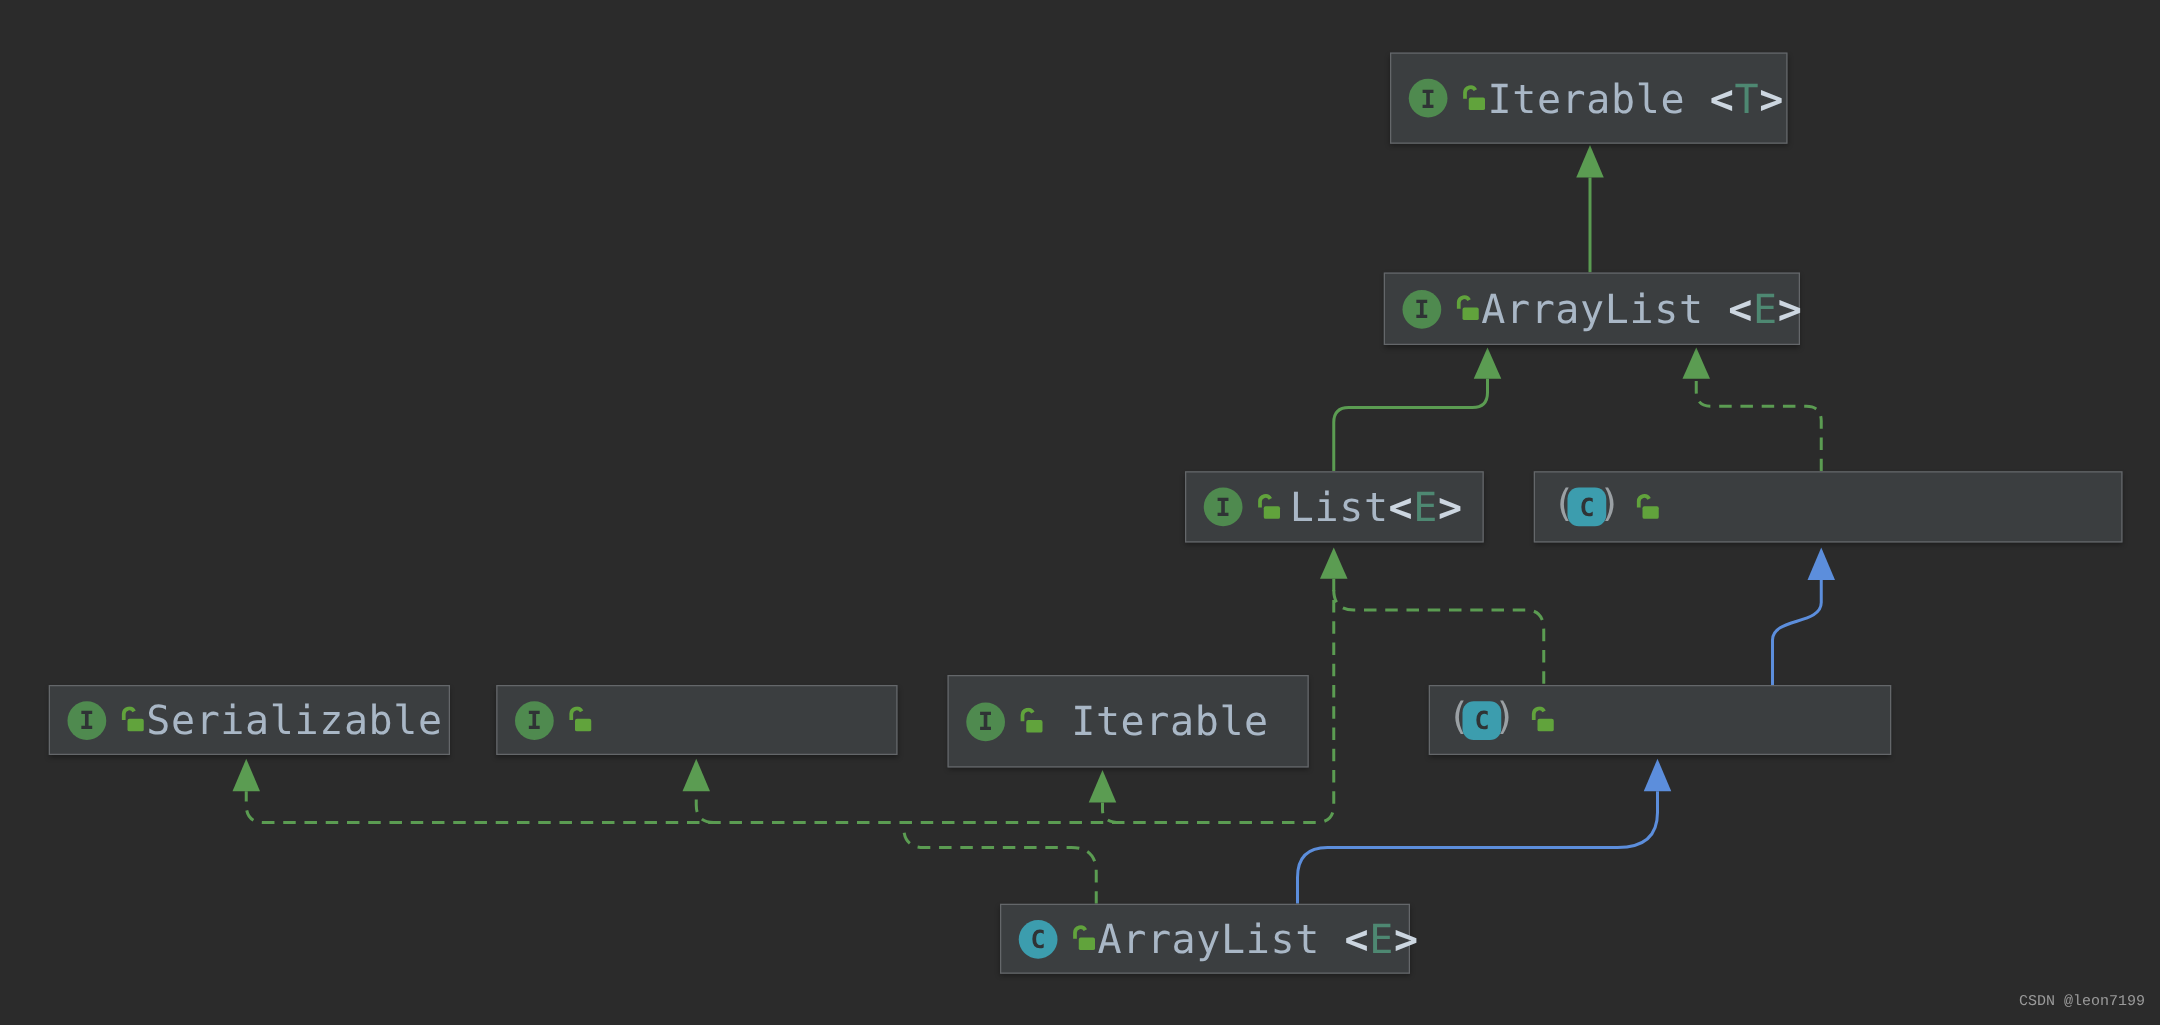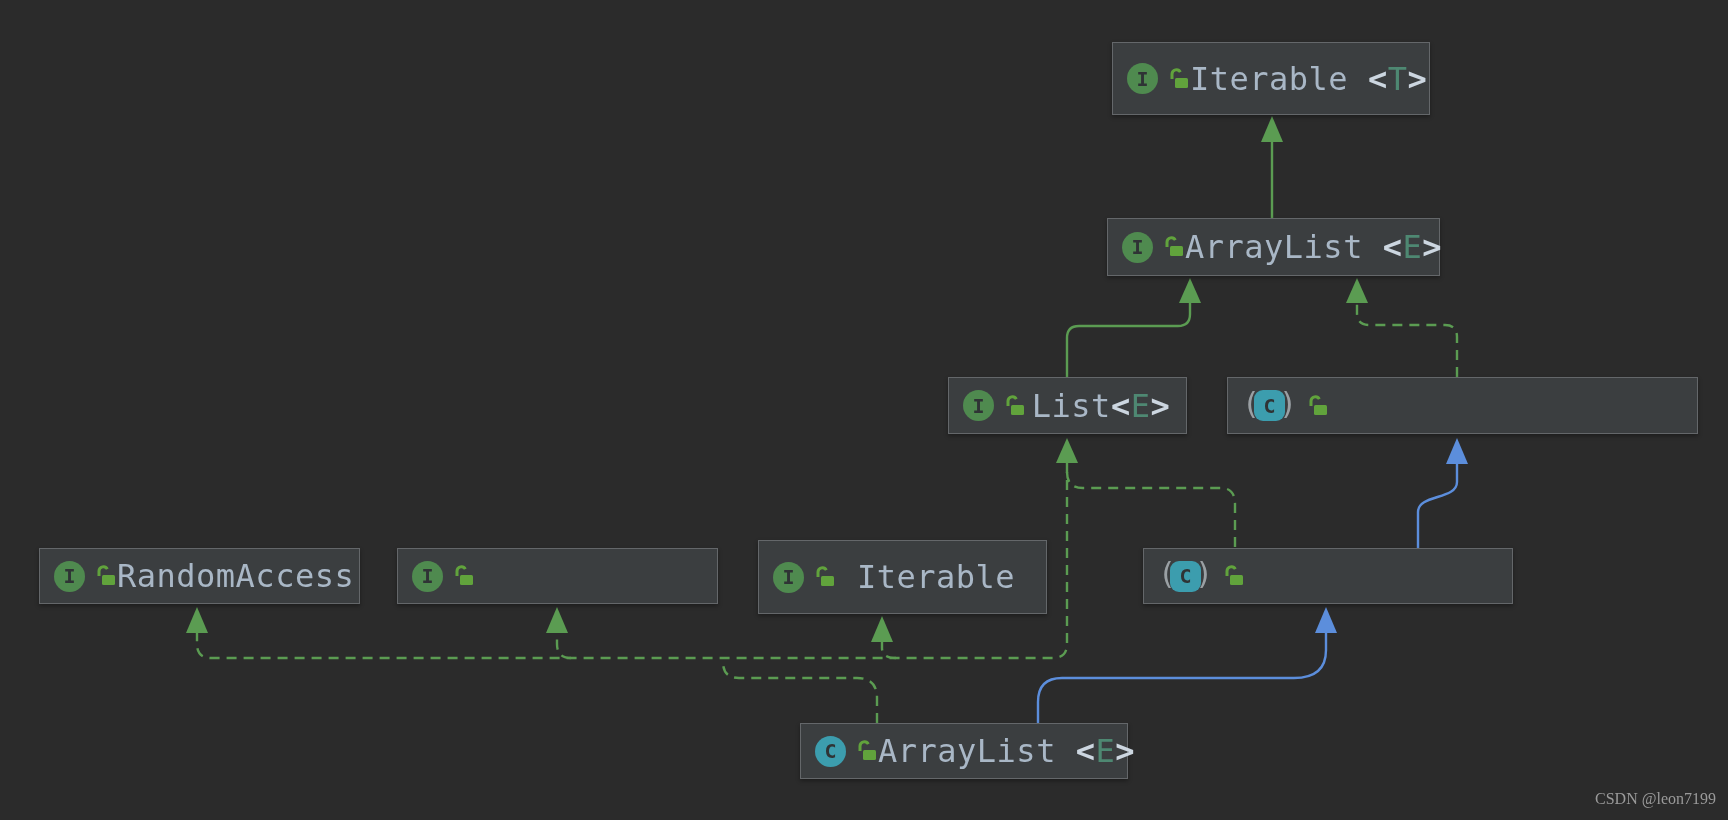--- a/index.html
+++ b/index.html
@@ -29,22 +29,22 @@
   .klass .circ{background:var(--icon-class)}
   .abs{display:inline-flex;align-items:center}
   .abs .paren{color:var(--paren);font-size:30px;font-weight:normal;line-height:1;position:relative;top:-2px}
   .abs .paren.po{margin-right:-6px}
   .abs .paren.pc{margin-left:-6px}
   .abs .circ{border-radius:9px;z-index:1}
   .lock{margin-left:10px}
   .label{flex:1;text-align:center;white-space:pre;font-size:32px;color:var(--text);letter-spacing:.5px}
   .label .br{color:var(--bracket);font-weight:bold}
   .label .tp{color:var(--type-param)}
-  #watermark{position:absolute;right:12px;bottom:12px;font-family:Liberation Serif, serif;
-             font-size:16px;color:var(--watermark)}
+  #watermark{position:absolute;right:12px;bottom:12px;font-family:Liberation Mono, monospace;
+             font-size:12px;color:var(--watermark)}
 </style>
 </head>
 <body>
 
 <div id="stage">
 
   <svg class="edges" width="1728" height="820">
 
     <path class="eg" d="M1272,218 L1272,142"></path>
     <path class="ahg" d="M1272,116 L1261,142 L1283,142 Z"></path>
@@ -132,21 +132,21 @@
   <div class="node iface" style="left:39px;top:548px;width:321px;height:56px">
     <span class="icon iface">
         <span class="circ">I</span>
       </span>
     <span class="icon lock">
       <svg width="22" height="22" viewBox="0 0 22 22">
           <path d="M4,11 V6 a4.4,4.4 0 0 1 8.3,-1.9" fill="none" stroke="var(--lock-green)" stroke-width="3"></path>
           <rect x="7" y="10" width="13" height="10" rx="1.5" fill="var(--lock-green)"></rect>
         </svg>
     </span>
-    <span class="label"><span class="nm">RandomAccess</span></span>
+    <span class="label"><span class="nm">Serializable</span></span>
   </div>
 
   <div class="node iface" style="left:397px;top:548px;width:321px;height:56px">
     <span class="icon iface">
         <span class="circ">I</span>
       </span>
     <span class="icon lock">
       <svg width="22" height="22" viewBox="0 0 22 22">
           <path d="M4,11 V6 a4.4,4.4 0 0 1 8.3,-1.9" fill="none" stroke="var(--lock-green)" stroke-width="3"></path>
           <rect x="7" y="10" width="13" height="10" rx="1.5" fill="var(--lock-green)"></rect>

